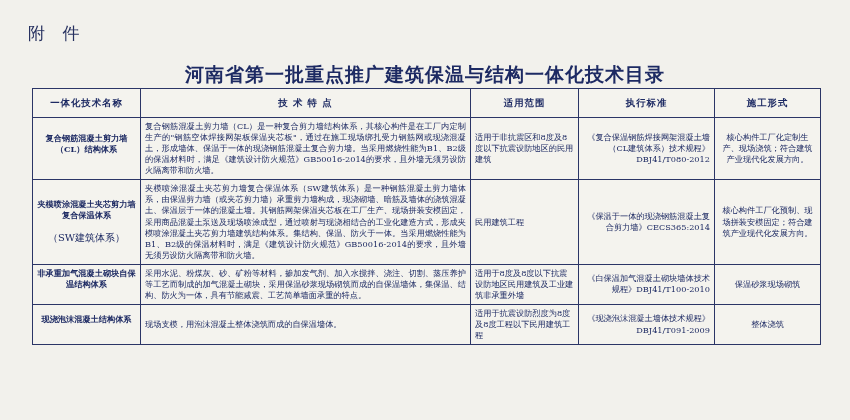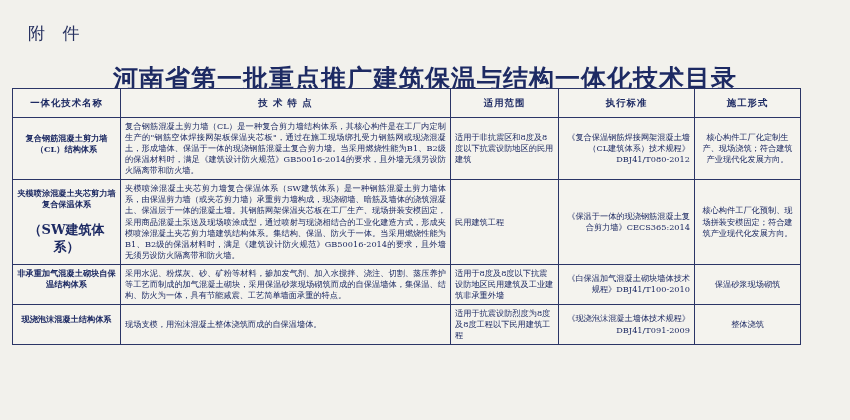--- a/index.html
+++ b/index.html
@@ -29,30 +29,30 @@
     letter-spacing: 6px;
     color: #26305f;
     font-family: "DejaVu Serif", serif;
   }
   .doc-title {
     position: absolute;
     top: 62px;
     left: 0;
     width: 850px;
     text-align: center;
-    font-size: 25px;
+    font-size: 19px;
     font-weight: bold;
     color: #1d2a63;
     letter-spacing: 1px;
     font-family: "DejaVu Serif", serif;
   }
   table.catalog {
     position: absolute;
     top: 88px;
-    left: 12px;
+    left: 32px;
     width: 742px;
     border-collapse: collapse;
     table-layout: fixed;
     background: #f4f3ee;
   }
   table.catalog th, table.catalog td {
     border: 1px solid #2b3566;
     vertical-align: middle;
     padding: 3px 4px;
     font-size: 8.2px;
@@ -99,22 +99,22 @@
     padding: 3px 5px;
   }
   td.c-form {
     text-align: center;
     font-size: 8.3px;
     line-height: 1.5;
     padding: 3px 6px;
   }
   .sub-note {
     display: block;
-    font-weight: bold;
-    font-size: 13px;
+    font-weight: normal;
+    font-size: 10px;
     margin-top: 10px;
   }
   .notes {
     position: absolute;
     top: 370px;
     left: 30px;
     width: 790px;
     font-size: 8.3px;
     line-height: 1.55;
     color: #1d2a63;

